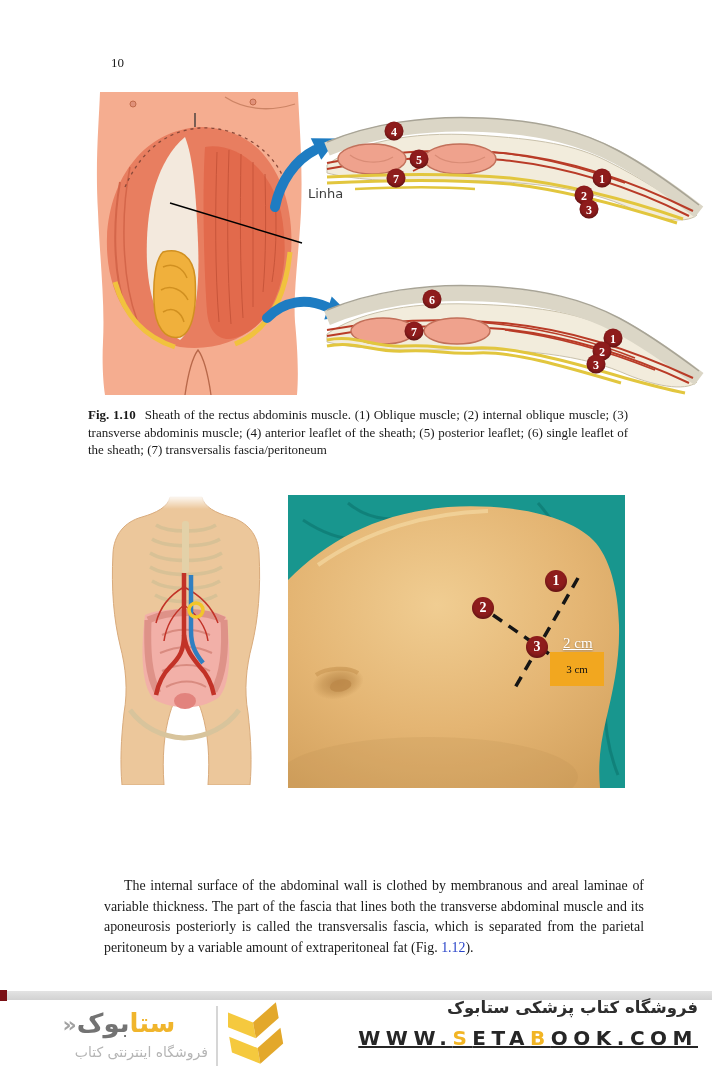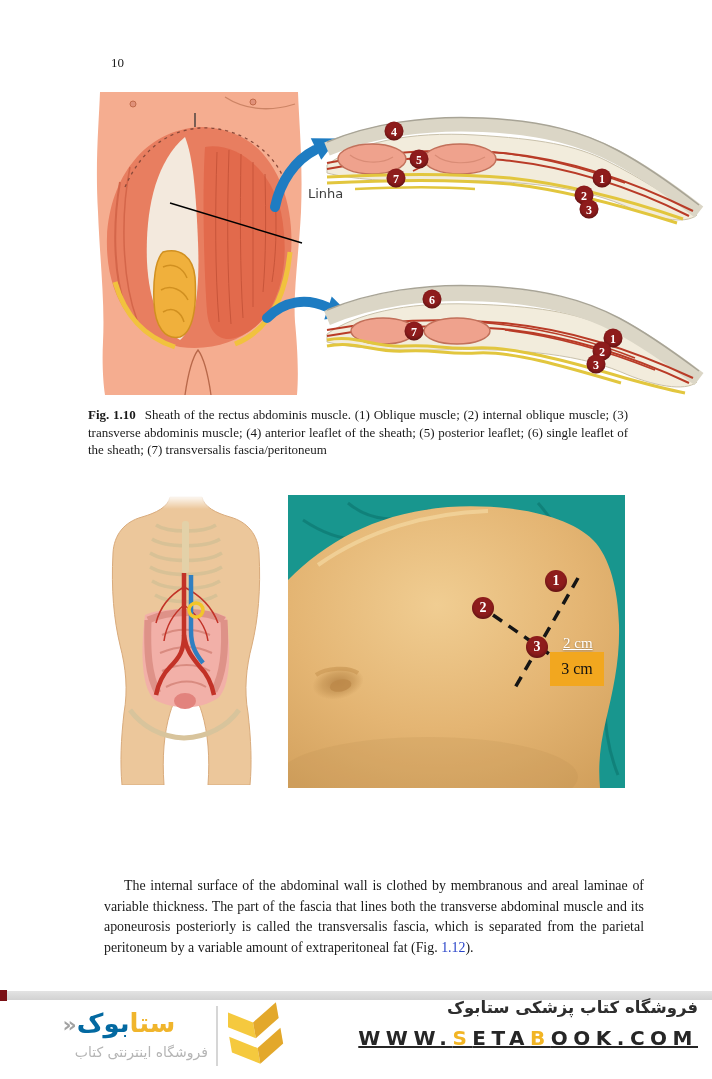--- a/index.html
+++ b/index.html
@@ -16,40 +16,40 @@
   .badge{position:absolute;width:19px;height:19px;border-radius:50%;background:#8e1c1c;
          color:#fff;font:bold 12px "Liberation Serif",serif;display:flex;align-items:center;
          justify-content:center;transform:translate(-50%,-50%);
          box-shadow:inset 0 -2px 3px rgba(0,0,0,.3);line-height:1;}
   .badge.big{width:22px;height:22px;font-size:14px;}
   .linha{position:absolute;left:223px;top:94px;font-family:"DejaVu Sans",sans-serif;
          font-size:13px;color:#3c3c3c;}
   .dim2{position:absolute;left:478px;top:145px;color:#fff;font-size:15px;
         text-shadow:0 1px 2px rgba(0,0,0,.35);text-decoration:underline;}
   .dim3{position:absolute;left:465px;top:162px;width:54px;height:34px;background:#f2a71f;
-        color:#111;font-size:16px;display:flex;align-items:center;justify-content:center;}
+        color:#111;font-size:11px;display:flex;align-items:center;justify-content:center;}
   
   .caption{position:absolute;left:88px;width:540px;font-size:13px;line-height:17.6px;
            text-align:justify;margin:0;}
   .caption b{margin-right:9px;}
   #cap110{top:383px;margin-top:23px;}
   #cap111{top:798px;}
   .bodytext{position:absolute;left:88px;top:860px;width:540px;font-size:13.9px;
             line-height:20.6px;text-align:justify;text-indent:20px;margin:16px;}
   .figlink{color:#2742c8;cursor:pointer;}
   
   #footer{position:absolute;left:0;top:988px;width:712px;height:91px;background:#fff;}
   .edge-mark{position:absolute;left:0;top:2px;width:7px;height:11px;background:#7a1016;}
   .graybar{position:absolute;left:7px;top:3px;width:705px;height:9px;
            background:linear-gradient(#e3e3e3,#d2d2d2);}
   .brandbox{position:absolute;left:30px;top:20px;width:178px;text-align:center;
             font-family:"DejaVu Sans",sans-serif;}
   .brandline{direction:rtl;font-size:26px;font-weight:bold;line-height:30px;letter-spacing:1px;}
   .brand-y{color:#f0b52c;}
-  .brand-g{color:#0369a1;}
+  .brand-g{color:#737373;}
   .brand-guil{color:#a2a2a2;font-size:22px;}
   .brandtag{font-size:14px;color:#b5b5b5;margin-top:4px;direction:rtl;text-align:right;}
   .vdiv{position:absolute;left:216px;top:18px;width:2px;height:60px;background:#d6d6d6;}
   .chev{position:absolute;left:228px;top:14px;}
   .storebox{position:absolute;right:14px;top:10px;text-align:right;
             font-family:"DejaVu Sans",sans-serif;}
   .storetitle{font-size:16.5px;color:#2e2e2e;font-weight:600;direction:rtl;}
   .url{margin-top:9px;font-size:20px;font-weight:bold;letter-spacing:5.5px;color:#262626;
        font-family:"DejaVu Sans",sans-serif;text-decoration:underline;}
   .url .acc{color:#f2b524;}

